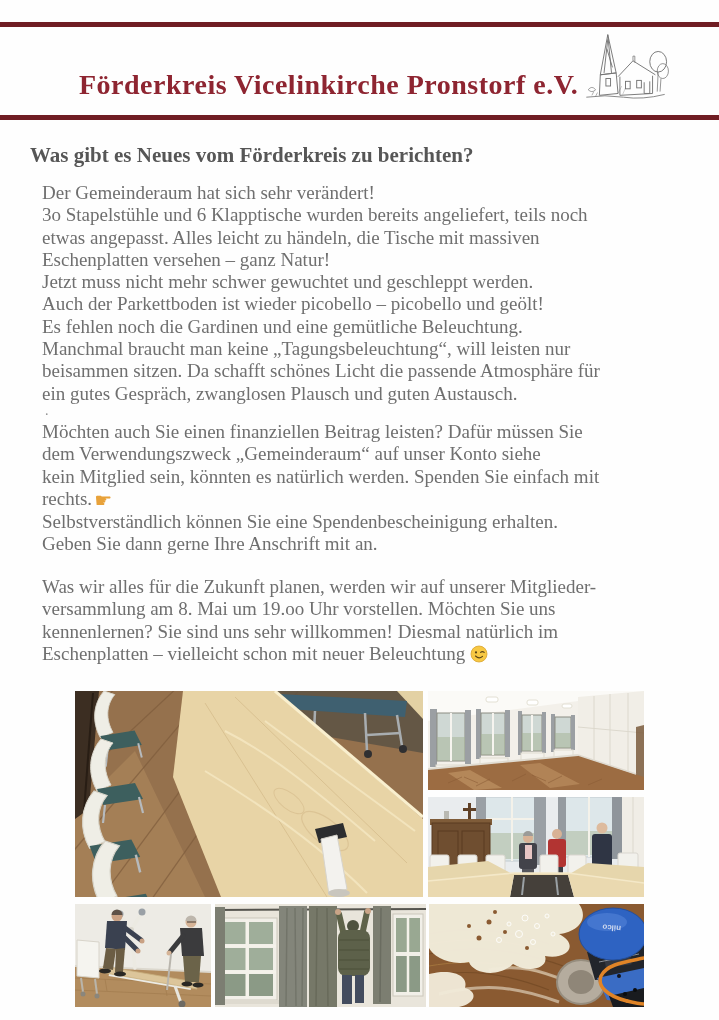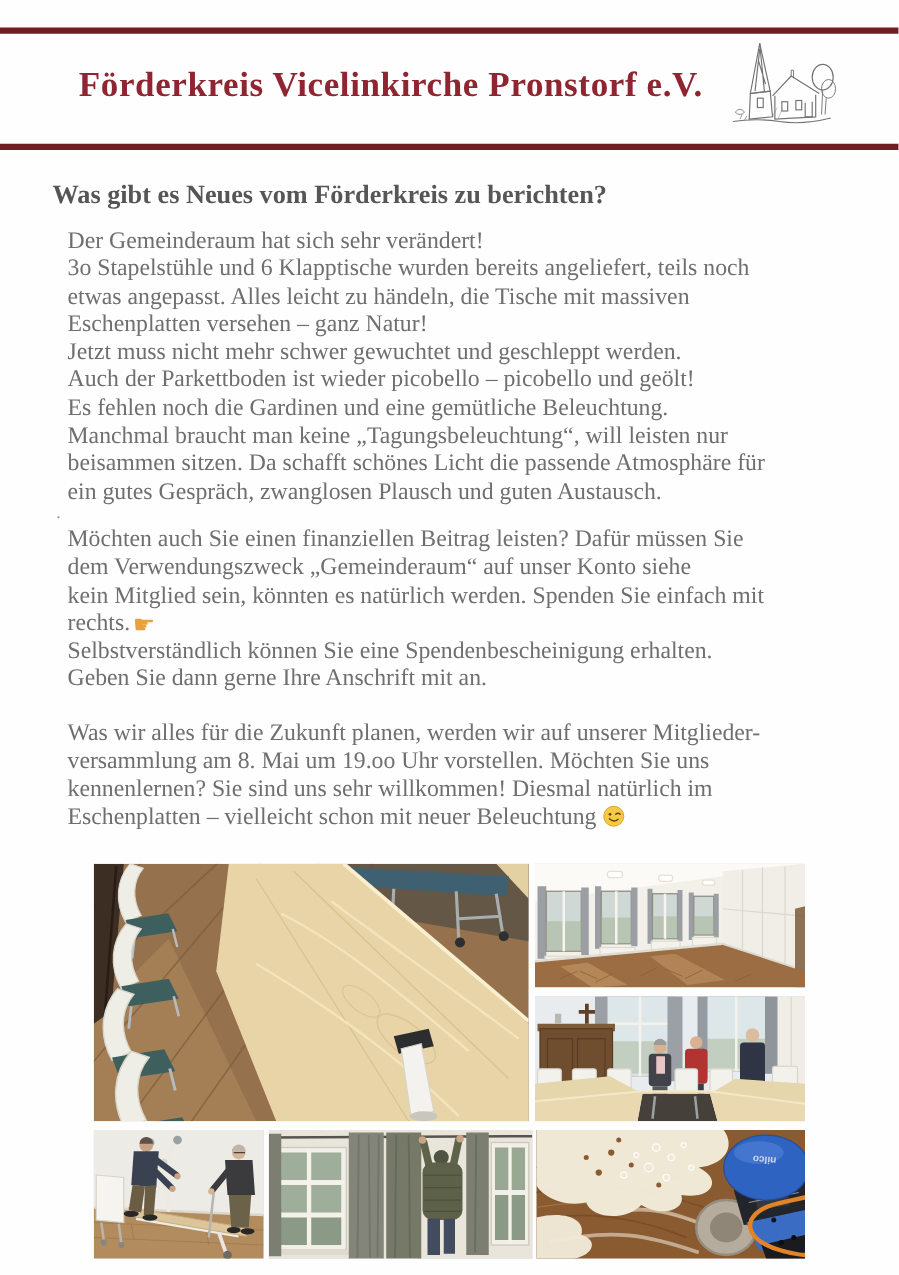--- a/index.html
+++ b/index.html
@@ -1,27 +1,27 @@
 <!DOCTYPE html>
 <html><head>
 <meta charset="utf-8">
 <style>
   html,body{margin:0;padding:0;background:#ffffff;}
   .page{position:relative;width:719px;height:1020px;background:#fefefe;overflow:hidden;
         font-family:"Liberation Serif","DejaVu Serif",serif;}
   .rule{position:absolute;left:0;width:719px;height:5px;background:#701d23;}
   .rule-top{top:22px;}
   .rule-bottom{top:115px;}
-  .title{position:absolute;left:63px;top:53px;margin:0;font-size:28px;font-weight:bold;
+  .title{position:absolute;left:63px;top:53px;margin:16px;font-size:28px;font-weight:bold;
          color:#8e2531;letter-spacing:0.5px;white-space:nowrap;}
   .church{position:absolute;left:578px;top:30px;width:95px;height:84px;}
-  .heading{position:absolute;left:42px;top:143px;margin:0;font-size:21px;font-weight:bold;
+  .heading{position:absolute;left:30px;top:143px;margin:0;font-size:21px;font-weight:bold;
            color:#565656;white-space:nowrap;}
   .para{position:absolute;left:42px;font-size:19px;line-height:22.3px;color:#6f6f6f;}
-  .line{white-space:nowrap;margin-left:12px;}
+  .line{white-space:nowrap;}
   .p1{top:182px;}
   .solo-dot{position:absolute;left:45px;top:403px;font-size:14px;color:#8f8f8f;}
   .p2{top:421px;}
   .p3{top:576px;}
   .hand{font-family:"DejaVu Sans",sans-serif;color:#e8a23a;font-size:20px;vertical-align:-2px;margin-left:2px;}
   .wink{vertical-align:-3px;margin-left:5px;}
   .collage{position:absolute;left:75px;top:691px;width:569px;height:316px;}
   .photo{position:absolute;overflow:hidden;background:#ddd;}
   .photo svg{display:block;width:100%;height:100%;}
   .ph1{left:0;top:0;width:348px;height:206px;}

